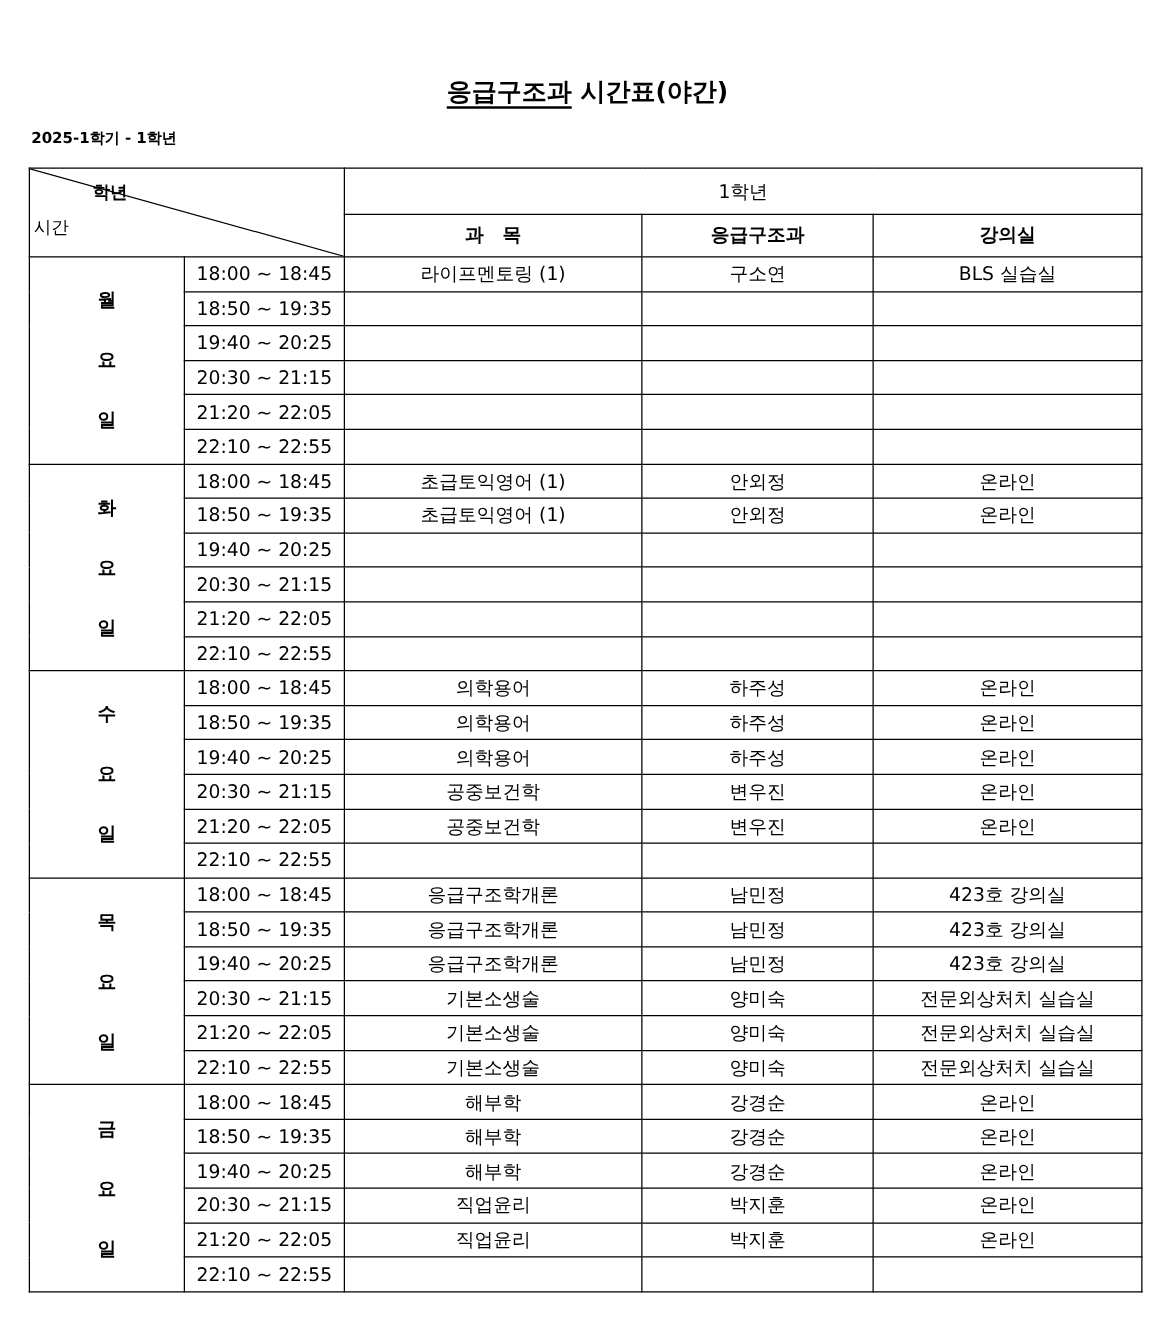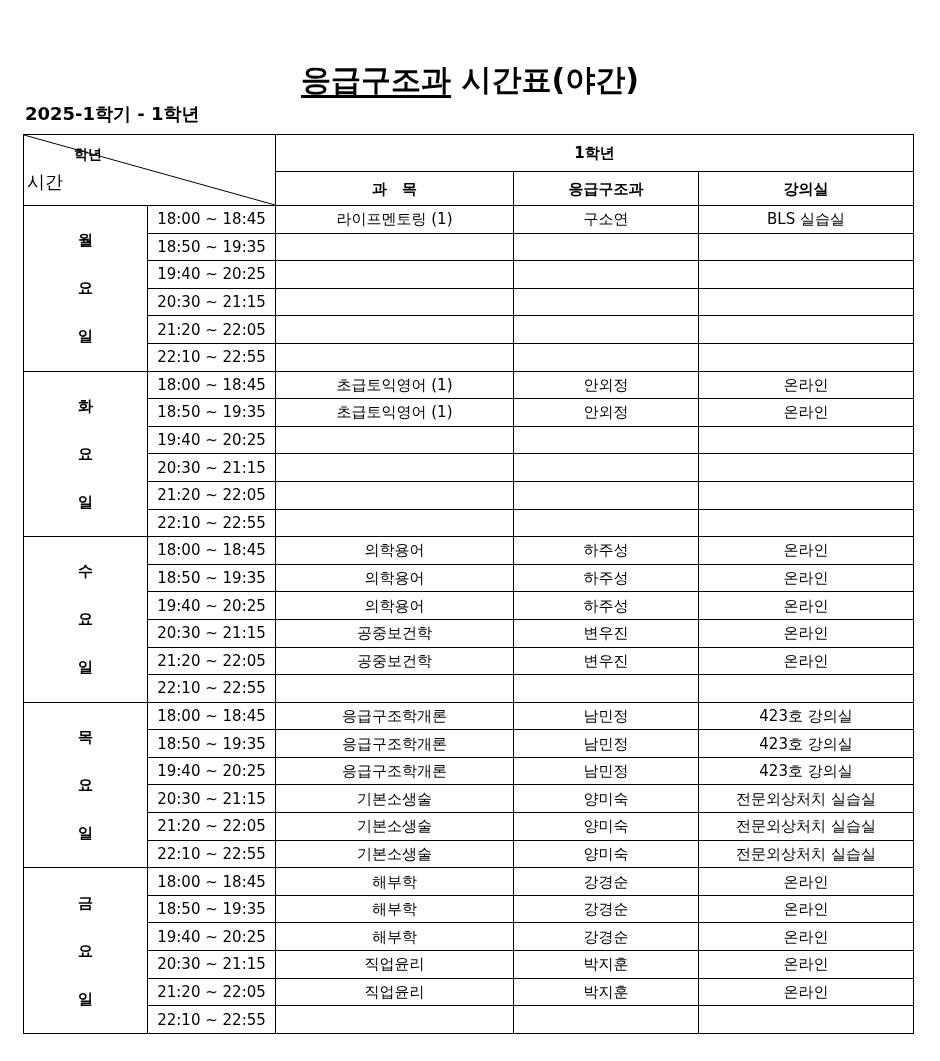--- a/index.html
+++ b/index.html
@@ -1,27 +1,27 @@
 <!DOCTYPE html>
 <html><head>
 <meta charset="utf-8">
 <style>
   html, body { margin:0; padding:0; background:#ffffff; }
   body { width:940px; height:1061px; position:relative; font-family:"DejaVu Sans", sans-serif; color:#000; overflow:hidden; }
-  .title { position:absolute; top:60px; left:0; width:940px; text-align:center; font-size:30px; font-weight:bold; letter-spacing:0px; }
+  .title { position:absolute; top:60px; left:0; width:940px; text-align:center; font-size:20px; font-weight:bold; letter-spacing:0px; }
   .title .dept { text-decoration:underline; text-underline-offset:5px; }
-  .subtitle { position:absolute; top:102px; left:25px; font-size:18px; font-weight:bold; }
+  .subtitle { position:absolute; top:102px; left:25px; font-size:12px; font-weight:bold; }
   table.tt { position:absolute; top:134px; left:23px; width:890px; border-collapse:collapse; table-layout:fixed; }
   table.tt td { border:1.5px solid #000; padding:0; text-align:center; vertical-align:middle; font-size:15px; height:26.6px; line-height:26px; }
-  .hdr-grade { height:36px !important; font-weight:bold; font-size:15px; }
+  .hdr-grade { height:36px !important; font-weight:normal; font-size:15px; }
   .hdr-col { height:33px !important; font-weight:bold; font-size:15px;font-family:Liberation Serif, serif; }
   .corner { position:relative; padding:0; }
   .corner svg { position:absolute; left:0; top:0; width:100%; height:100%; }
   .corner .c-top { position:absolute; top:12px; left:50px; font-weight:bold; font-size:14px; line-height:14px; }
-  .corner .c-bot { position:absolute; top:40px; left:3px; font-size:18px; line-height:14px; }
+  .corner .c-bot { position:absolute; top:40px; left:3px; font-size:14px; line-height:14px; }
   .day { font-weight:bold; font-size:17px; line-height:48px !important; }
   .day span { display:block; }
   .time { font-size:15px; white-space:pre; }
 </style>
 </head>
 <body>
 
 <div class="title">
   <span class="dept">응급구조과</span>
   <span>시간표(야간)</span>

